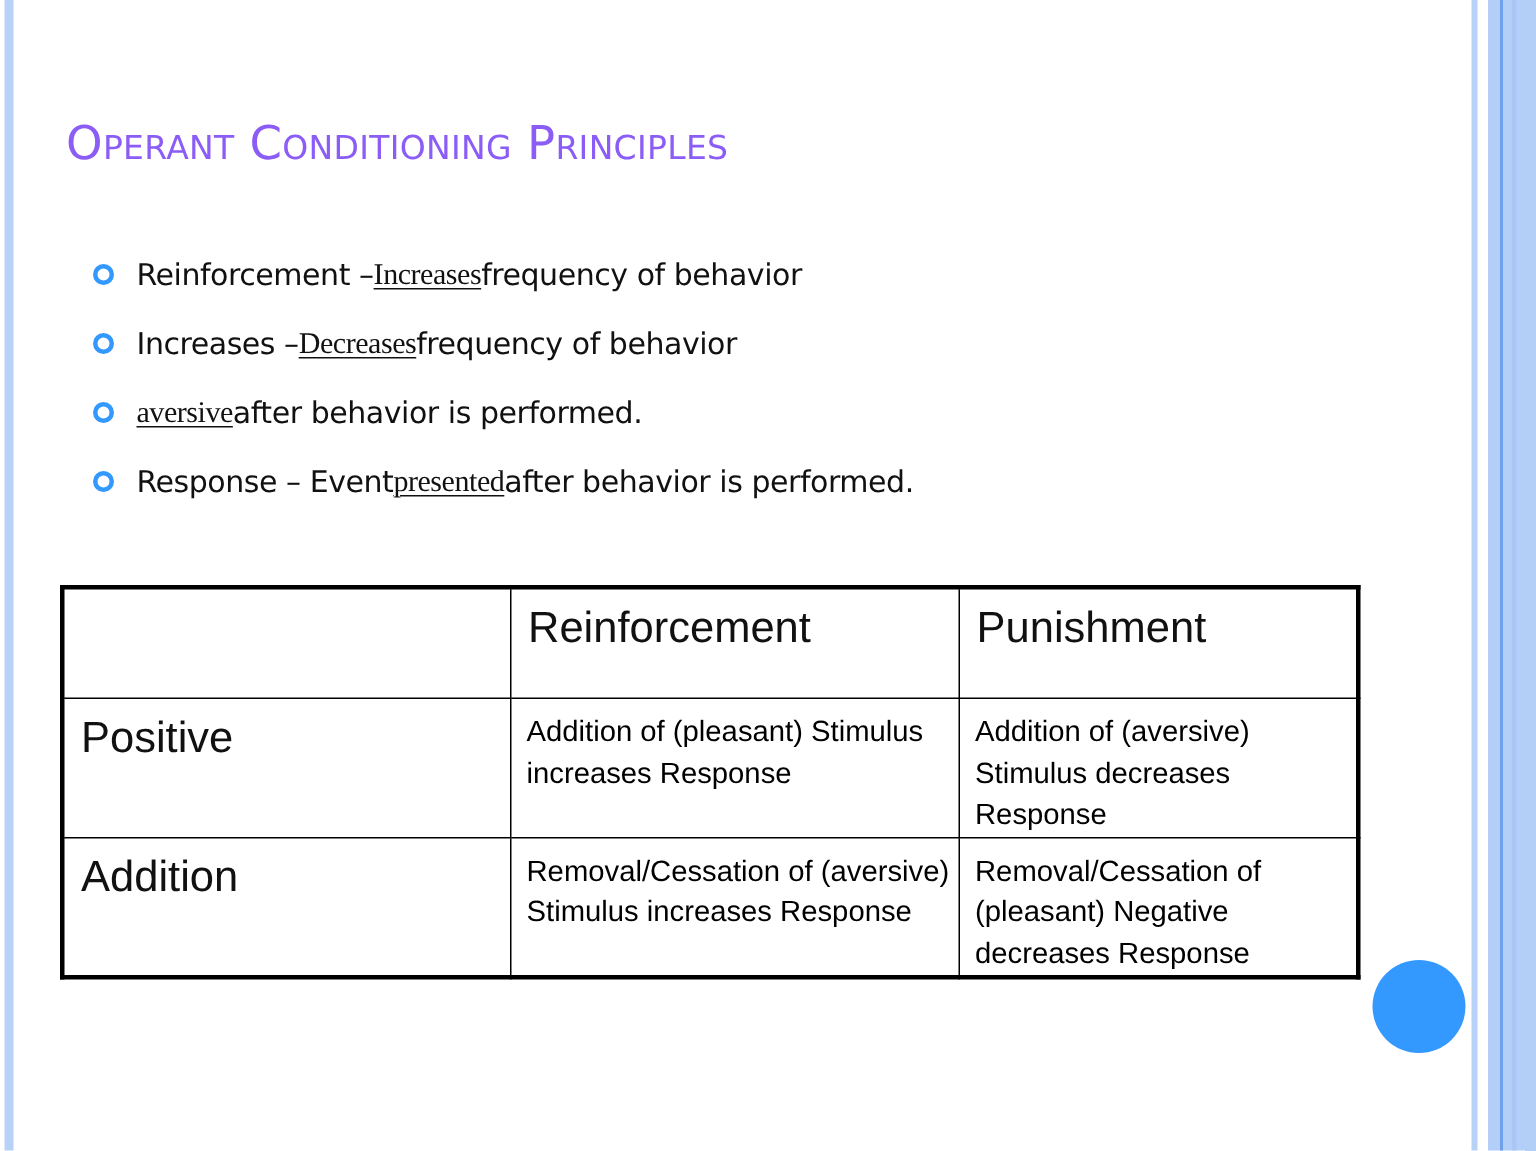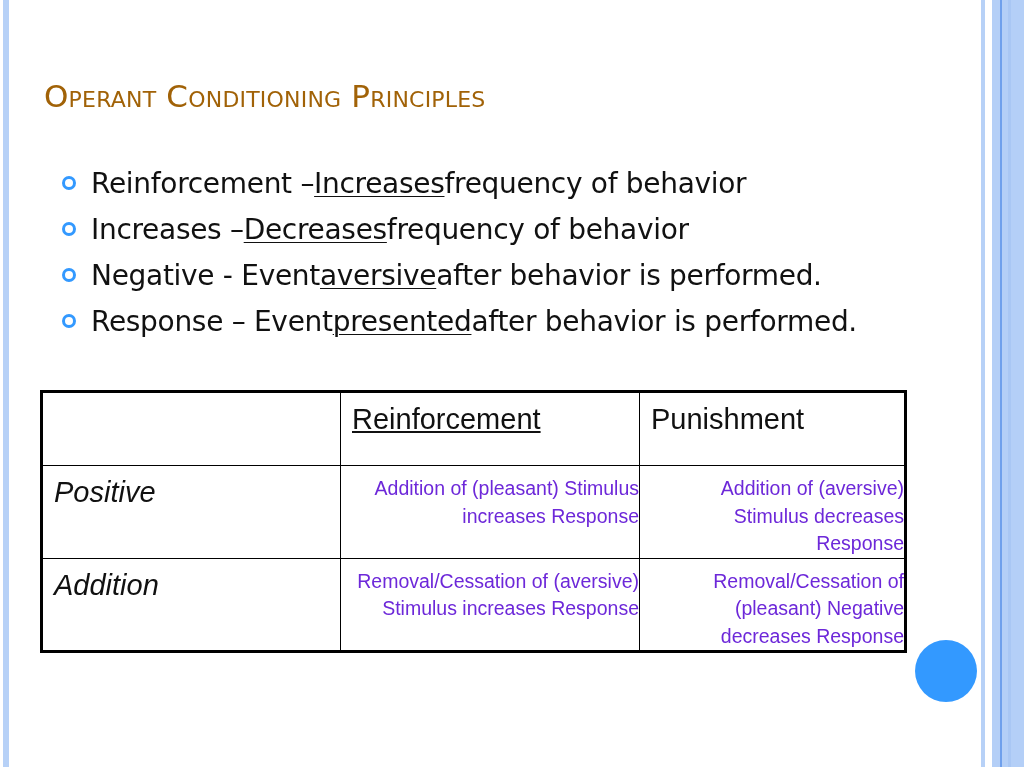--- a/index.html
+++ b/index.html
@@ -12,49 +12,49 @@
   .left-stripe { left: 3px; width: 6px; background: #b7d1f7; }
   .right-stripe-a { left: 981px; width: 4px; background: #b7d1f7; }
   .right-stripe-b { left: 992px; width: 32px; background: #b4cff7; }
   .right-stripe-line { left: 1000px; width: 2px; background: #6fa0ec; }
   .right-stripe-c { left: 1008px; width: 3px; background: #a9c7f4; }
 
   .title {
     position: absolute; left: 44px; top: 78px;
     font-family: "DejaVu Sans", sans-serif;
     font-variant: small-caps;
-    font-size: 31px; color: #a16207; letter-spacing: 0.2px;
+    font-size: 31px; color: #8b5cf6; letter-spacing: 0.2px;
     white-space: nowrap;
   }
 
   .bullets { position: absolute; left: 62px; top: 160px; margin: 0; padding: 0; list-style: none; }
   .bullet {
     position: relative; height: 46px; display: flex; align-items: center;
-    font-family: "DejaVu Sans", sans-serif; font-size: 28px; color: #111;
+    font-family: "DejaVu Sans", sans-serif; font-size: 20px; color: #111;
     white-space: nowrap; letter-spacing: -0.3px;
   }
   .ring {
     width: 8px; height: 8px; border: 3px solid #3399ff; border-radius: 50%;
     margin-right: 15px; flex: none;
   }
-  .u { text-decoration: underline; text-underline-offset: 3px; text-decoration-thickness: 1px; }
+  .u { text-decoration: underline; text-underline-offset: 3px; text-decoration-thickness: 1px; font-family: Liberation Serif, serif; }
 
   table.grid {
     position: absolute; left: 40px; top: 390px; width: 867px; height: 262px;
     border-collapse: collapse; border: 3px solid #000;
     font-family: "Liberation Sans", sans-serif;
   }
   table.grid td {
     border: 1.5px solid #000; vertical-align: top; padding: 0;
   }
   .h-cell { font-size: 29px; color: #111; padding: 10px 0 0 11px !important; }
-  .row-label { font-size: 29px; color: #111; padding: 10px 0 0 11px !important; font-style: italic; }
-  .desc { font-size: 19.5px; line-height: 27.5px; color: #6d28d9; padding: 9px 0 0 10px !important; text-align: right; }
+  .row-label { font-size: 29px; color: #111; padding: 10px 0 0 11px !important; }
+  .desc { font-size: 19.5px; line-height: 27.5px; color: #000000; padding: 9px 0 0 10px !important; }
   .c0 { width: 286px; }
-  .c1 { width: 287px; text-decoration: underline; }
+  .c1 { width: 287px; }
   .r0 { height: 74px; }
   .r1 { height: 91px; }
   .r2 { height: 91px; }
 
   .circle-btn {
     position: absolute; left: 915px; top: 640px; width: 62px; height: 62px;
     border-radius: 50%; background: #3399ff;
   }
 </style>
 </head>
@@ -76,21 +76,20 @@
       <span> frequency of behavior</span>
   </li>
   <li class="bullet">
     <span class="ring"></span>
     <span>Increases – </span>
       <span class="u">Decreases</span>
       <span> frequency of behavior</span>
   </li>
   <li class="bullet">
     <span class="ring"></span>
-    <span>Negative - Event </span>
       <span class="u">aversive</span>
       <span> after behavior is performed.</span>
   </li>
   <li class="bullet">
     <span class="ring"></span>
     <span>Response – Event </span>
       <span class="u">presented</span>
       <span> after behavior is performed.</span>
   </li>
 </ul>

